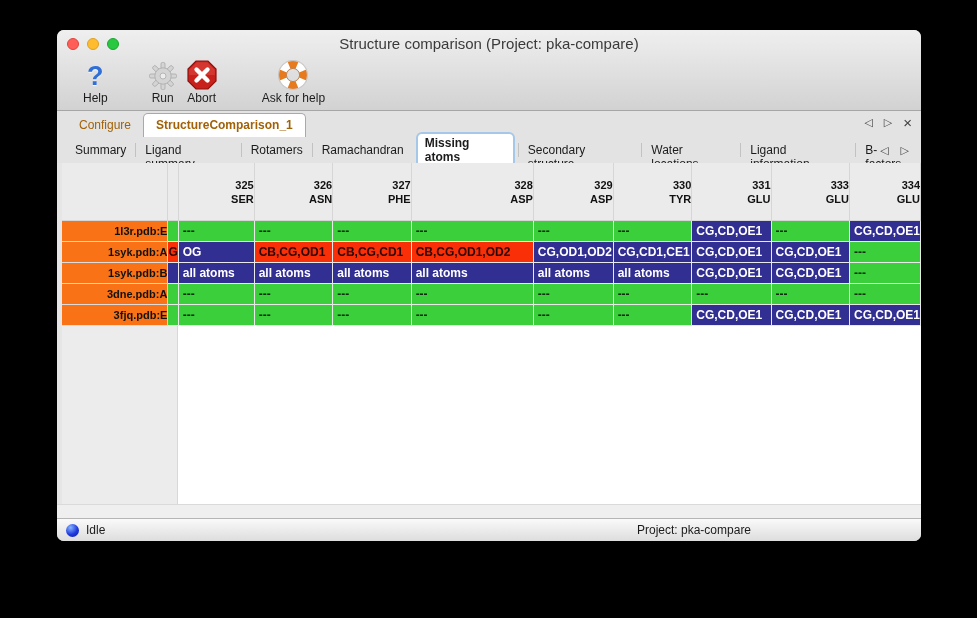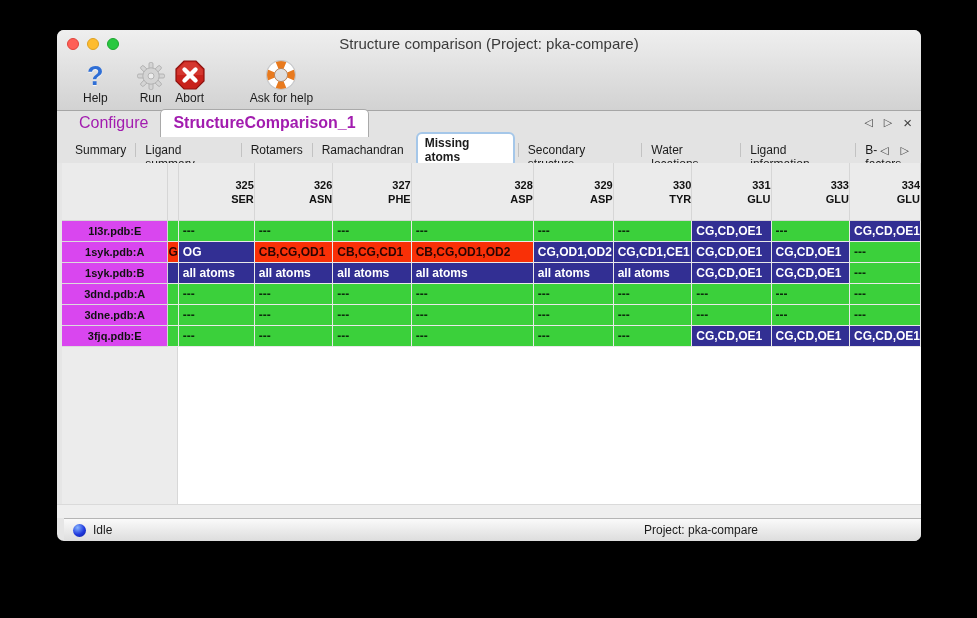--- a/index.html
+++ b/index.html
@@ -15,21 +15,21 @@
   .light.red{background:#ff5f57;border:1px solid #e0443c;}
   .light.yellow{background:#febc2e;border:1px solid #dea123;}
   .light.green{background:#28c840;border:1px solid #1da62f;}
   .toolbar{display:flex;align-items:flex-end;height:52px;padding:0 0 3px 10px;box-sizing:border-box;}
   .tool{display:flex;flex-direction:column;align-items:center;font-size:12px;color:#1c1c1c;line-height:15px;}
   .tool .ticon{height:33px;display:flex;align-items:flex-end;justify-content:center;}
   .qmark{font-size:27px;font-weight:bold;color:#2f6fd6;line-height:30px;
          text-shadow:0 1px 1px rgba(255,255,255,.8);}
   
   .tabrow{height:26px;background:#e3e3e3;display:flex;align-items:flex-end;padding:0 0 0 10px;position:relative;}
-  .tab{font-size:16px;color:#a21caf;padding:4px 12px 5px;}
+  .tab{font-size:12px;color:#a16207;padding:4px 12px 5px;}
   .tab.selected{background:#fff;border:1px solid #a9a9a9;border-bottom:none;border-radius:5px 5px 0 0;font-weight:bold;}
   .tabnav{position:absolute;right:9px;top:5px;color:#3f3f3f;font-size:11px;display:flex;gap:11px;align-items:center;}
   .tabnav .x{font-size:15px;line-height:11px;}
   
   .subtabrow{height:26px;background:#e3e3e3;display:flex;align-items:center;padding-left:9px;position:relative;}
   .subtab{font-size:12px;color:#1b1b1b;padding:0 9px;height:14px;line-height:14px;border-left:1px solid #c2c2c2;}
   .subtab:first-child{border-left:none;}
   .subtab.selected{background:#fff;border:2px solid #a5c7e9;border-radius:6px;height:auto;
                    padding:2px 7px;margin:0 3px;line-height:14px;font-weight:bold;}
   .subnav{position:absolute;right:12px;top:7px;color:#3f3f3f;font-size:11px;display:flex;gap:12px;}
@@ -37,30 +37,30 @@
   .content{position:absolute;top:133px;bottom:23px;left:0;right:0;background:#fff;}
   .leftedge{position:absolute;left:0;top:0;width:5px;height:100%;background:#e6e6e6;}
   .labelcolbg{position:absolute;left:5px;top:0;width:116px;height:calc(100% - 14px);
               background:#ececec;border-right:1px solid #d8d8d8;box-sizing:border-box;}
   .bottomstrip{position:absolute;left:0;bottom:0;height:14px;width:100%;background:#efefef;border-top:1px solid #dadada;box-sizing:border-box;}
   .gridwrap{position:absolute;left:5px;top:0;width:859px;height:calc(100% - 14px);overflow:hidden;}
   table.grid{border-collapse:separate;border-spacing:0;table-layout:fixed;}
   .grid th,.grid td{box-sizing:border-box;overflow:hidden;white-space:nowrap;padding:0;}
   .grid thead th{height:58px;background:#ebebeb;border-right:1px solid #d6d6d6;border-bottom:1px solid #d6d6d6;
                  font-size:11px;font-weight:bold;color:#111;text-align:right;line-height:14px;vertical-align:middle;}
-  .grid tbody th{height:21px;background:#d946ef;border-right:1px solid #d6d6d6;border-bottom:1px solid #dcdcdc;
-                 font-size:11px;font-weight:bold;color:#111;text-align:center;}
+  .grid tbody th{height:21px;background:#f97316;border-right:1px solid #d6d6d6;border-bottom:1px solid #dcdcdc;
+                 font-size:11px;font-weight:bold;color:#111;text-align:right;}
   .grid td{height:21px;font-size:12px;font-weight:bold;padding-left:4px;
            border-right:1px solid #e9e9e9;border-bottom:1px solid #e9e9e9;}
   td.lead{padding-left:0;}
   .c-green{background:#3bd03b;color:#0c2d0c;}
   .c-red{background:#f93007;color:#2a0503;}
   .c-blue{background:#322f93;color:#fff;}
   
-  .statusbar{position:absolute;left:7px;bottom:0;height:23px;width:100%;
+  .statusbar{position:absolute;left:0;bottom:0;height:23px;width:100%;
              background:linear-gradient(#fafafa,#dddddd);border-top:1px solid #b5b5b5;box-sizing:border-box;
              font-size:12px;color:#1b1b1b;}
   .sphere{position:absolute;left:9px;top:5px;width:13px;height:13px;border-radius:50%;
           background:radial-gradient(circle at 35% 28%,#85b4ff,#1f38dd 55%,#0a1d96);}
   .idle{position:absolute;left:29px;top:4px;}
   .project{position:absolute;left:580px;top:4px;}
 </style>
 </head>
 <body>
 
@@ -75,21 +75,21 @@
       </div>
       <span>Structure comparison (Project: pka-compare)</span>
     </div>
     <div class="toolbar">
       <div class="tool" style="margin-left:16px">
         <span class="ticon">
             <span class="qmark">?</span>
           </span>
         <span>Help</span>
       </div>
-      <div class="tool" style="margin-left:28px">
+      <div class="tool" style="margin-left:40px">
         <span class="ticon">
           <svg width="30" height="30" viewBox="0 0 30 30">
             <g fill="#d4d4d4" stroke="#a9a9a9" stroke-width="0.8">
               <g>
                 <rect x="13" y="1.5" width="4" height="27" rx="1.4"></rect>
                 <rect x="13" y="1.5" width="4" height="27" rx="1.4" transform="rotate(45 15 15)"></rect>
                 <rect x="13" y="1.5" width="4" height="27" rx="1.4" transform="rotate(90 15 15)"></rect>
                 <rect x="13" y="1.5" width="4" height="27" rx="1.4" transform="rotate(135 15 15)"></rect>
               </g>
               <circle cx="15" cy="15" r="8.2"></circle>
@@ -244,33 +244,20 @@
               <td class="c-blue">all atoms</td>
               <td class="c-blue">all atoms</td>
               <td class="c-blue">all atoms</td>
               <td class="c-blue">all atoms</td>
               <td class="c-blue">all atoms</td>
               <td class="c-blue">CG,CD,OE1</td>
               <td class="c-blue">CG,CD,OE1</td>
               <td class="c-green">---</td>
             </tr>
             <tr>
-              <th>3dnd.pdb:A</th>
-              <td class="lead c-green"></td>
-              <td class="c-green">---</td>
-              <td class="c-green">---</td>
-              <td class="c-green">---</td>
-              <td class="c-green">---</td>
-              <td class="c-green">---</td>
-              <td class="c-green">---</td>
-              <td class="c-green">---</td>
-              <td class="c-green">---</td>
-              <td class="c-green">---</td>
-            </tr>
-            <tr>
               <th>3dne.pdb:A</th>
               <td class="lead c-green"></td>
               <td class="c-green">---</td>
               <td class="c-green">---</td>
               <td class="c-green">---</td>
               <td class="c-green">---</td>
               <td class="c-green">---</td>
               <td class="c-green">---</td>
               <td class="c-green">---</td>
               <td class="c-green">---</td>

